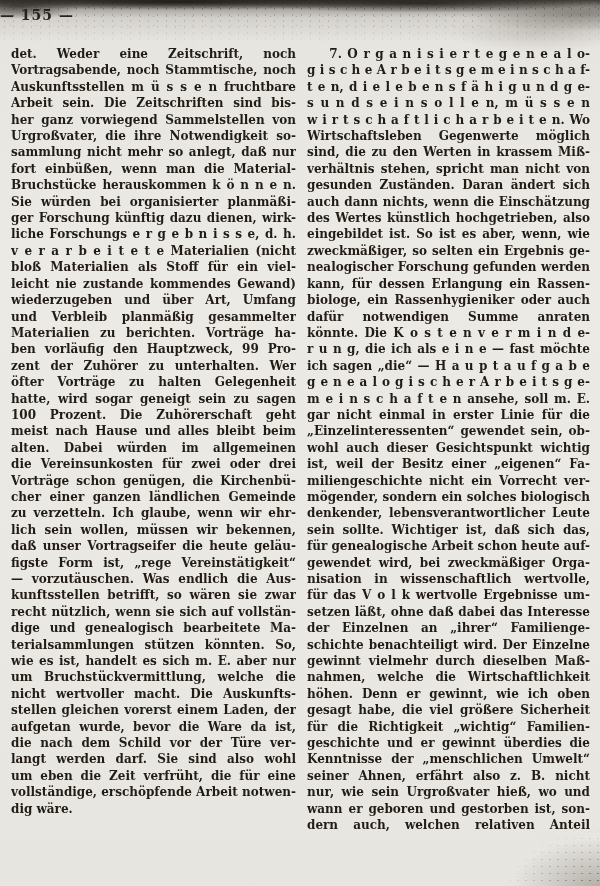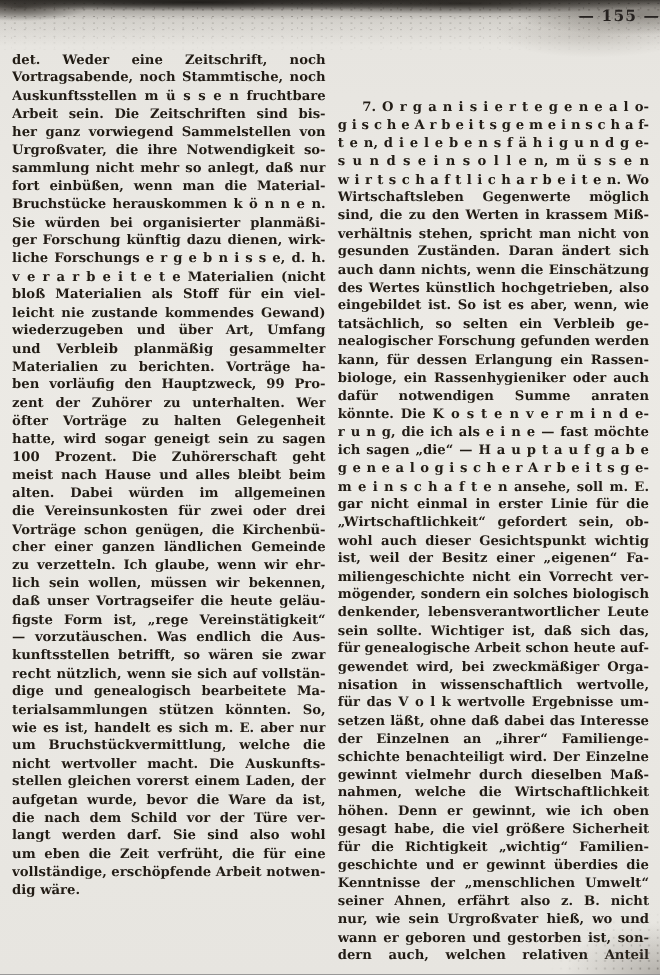--- a/index.html
+++ b/index.html
@@ -45,29 +45,29 @@
     position: absolute; right: 0; bottom: 0; width: 150px; height: 100px;
     pointer-events: none;
     background-image: radial-gradient(rgba(50,45,40,.5) .6px, transparent 1.1px);
     background-size: 8px 7px;
     -webkit-mask-image: radial-gradient(90% 80% at 100% 100%, #000, transparent 75%);
     mask-image: radial-gradient(90% 80% at 100% 100%, #000, transparent 75%);
   }
   
   .pageno {
     position: absolute; top: 6px; left: 0; right: 0;
-    text-align: right;
+    text-align: left;
     font-weight: 700; font-size: 14px; line-height: 18px;
     letter-spacing: 1px;
     color: #262220;
   }
   
   .col { position: absolute; top: 46px; }
   #col-left  { left: 11px;  width: 285px; }
-  #col-right { left: 307px; width: 283px; margin-top: 43px; }
+  #col-right { left: 307px; width: 283px; }
   .ln {
     font-weight: 700;
     font-size: 12px;
     line-height: 16.42px;
     height: 16.42px;
     overflow: hidden;
     color: #221c15;
     text-align: justify;
     text-align-last: justify;
     -moz-text-align-last: justify;
@@ -139,32 +139,32 @@
       <div class="ln">t&nbsp;e&nbsp;n, d&nbsp;i&nbsp;e l&nbsp;e&nbsp;b&nbsp;e&nbsp;n&nbsp;s&nbsp;f&nbsp;ä&nbsp;h&nbsp;i&nbsp;g u&nbsp;n&nbsp;d g&nbsp;e-</div>
       <div class="ln">s&nbsp;u&nbsp;n&nbsp;d s&nbsp;e&nbsp;i&nbsp;n s&nbsp;o&nbsp;l&nbsp;l&nbsp;e&nbsp;n, m&nbsp;ü&nbsp;s&nbsp;s&nbsp;e&nbsp;n</div>
       <div class="ln">w&nbsp;i&nbsp;r&nbsp;t&nbsp;s&nbsp;c&nbsp;h&nbsp;a&nbsp;f&nbsp;t&nbsp;l&nbsp;i&nbsp;c&nbsp;h a&nbsp;r&nbsp;b&nbsp;e&nbsp;i&nbsp;t&nbsp;e&nbsp;n. Wo im</div>
       <div class="ln">Wirtschaftsleben Gegenwerte möglich</div>
       <div class="ln">sind, die zu den Werten in krassem Miß-</div>
       <div class="ln">verhältnis stehen, spricht man nicht von</div>
       <div class="ln">gesunden Zuständen. Daran ändert sich</div>
       <div class="ln">auch dann nichts, wenn die Einschätzung</div>
       <div class="ln">des Wertes künstlich hochgetrieben, also</div>
       <div class="ln">eingebildet ist. So ist es aber, wenn, wie</div>
-      <div class="ln">tatsächlich, so selten ein Verbleib ge-</div>
+      <div class="ln">zweckmäßiger, so selten ein Ergebnis ge-</div>
       <div class="ln">nealogischer Forschung gefunden werden</div>
       <div class="ln">kann, für dessen Erlangung ein Rassen-</div>
       <div class="ln">biologe, ein Rassenhygieniker oder auch</div>
       <div class="ln">dafür notwendigen Summe anraten</div>
       <div class="ln">könnte. Die K&nbsp;o&nbsp;s&nbsp;t&nbsp;e&nbsp;n&nbsp;v&nbsp;e&nbsp;r&nbsp;m&nbsp;i&nbsp;n&nbsp;d&nbsp;e-</div>
       <div class="ln">r&nbsp;u&nbsp;n&nbsp;g, die ich als e&nbsp;i&nbsp;n&nbsp;e — fast möchte</div>
       <div class="ln">ich sagen „die“ — H&nbsp;a&nbsp;u&nbsp;p&nbsp;t&nbsp;a&nbsp;u&nbsp;f&nbsp;g&nbsp;a&nbsp;b&nbsp;e</div>
       <div class="ln">g&nbsp;e&nbsp;n&nbsp;e&nbsp;a&nbsp;l&nbsp;o&nbsp;g&nbsp;i&nbsp;s&nbsp;c&nbsp;h&nbsp;e&nbsp;r A&nbsp;r&nbsp;b&nbsp;e&nbsp;i&nbsp;t&nbsp;s&nbsp;g&nbsp;e-</div>
       <div class="ln">m&nbsp;e&nbsp;i&nbsp;n&nbsp;s&nbsp;c&nbsp;h&nbsp;a&nbsp;f&nbsp;t&nbsp;e&nbsp;n ansehe, soll m. E.</div>
       <div class="ln">gar nicht einmal in erster Linie für die</div>
-      <div class="ln">„Wirtschaftlichkeit“ gefordert sein, ob-</div>
+      <div class="ln">„Einzelinteressenten“ gewendet sein, ob-</div>
       <div class="ln">wohl auch dieser Gesichtspunkt wichtig</div>
       <div class="ln">ist, weil der Besitz einer „eigenen“ Fa-</div>
       <div class="ln">miliengeschichte nicht ein Vorrecht ver-</div>
       <div class="ln">mögender, sondern ein solches biologisch</div>
       <div class="ln">denkender, lebensverantwortlicher Leute</div>
       <div class="ln">sein sollte. Wichtiger ist, daß sich das, was</div>
       <div class="ln">für genealogische Arbeit schon heute auf-</div>
       <div class="ln">gewendet wird, bei zweckmäßiger Orga-</div>
       <div class="ln">nisation in wissenschaftlich wertvolle, also</div>
       <div class="ln">für das V&nbsp;o&nbsp;l&nbsp;k wertvolle Ergebnisse um-</div>

